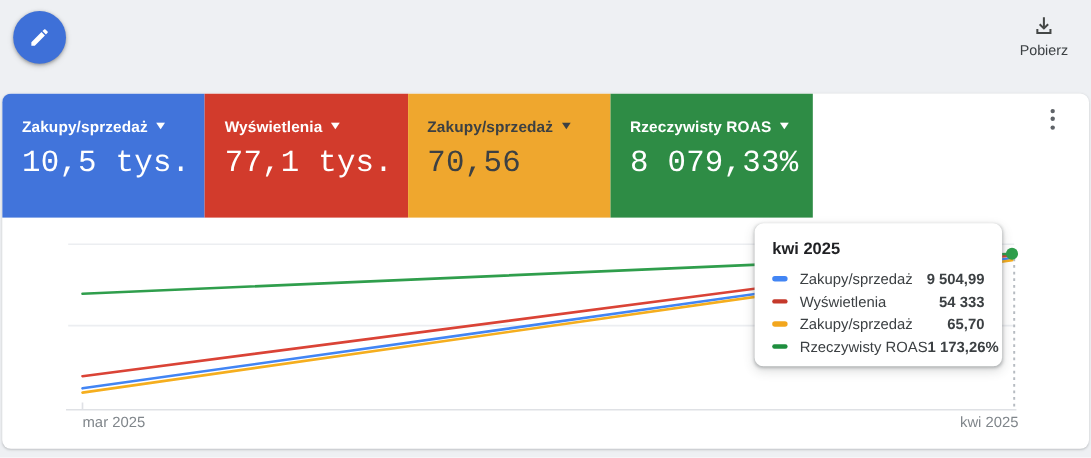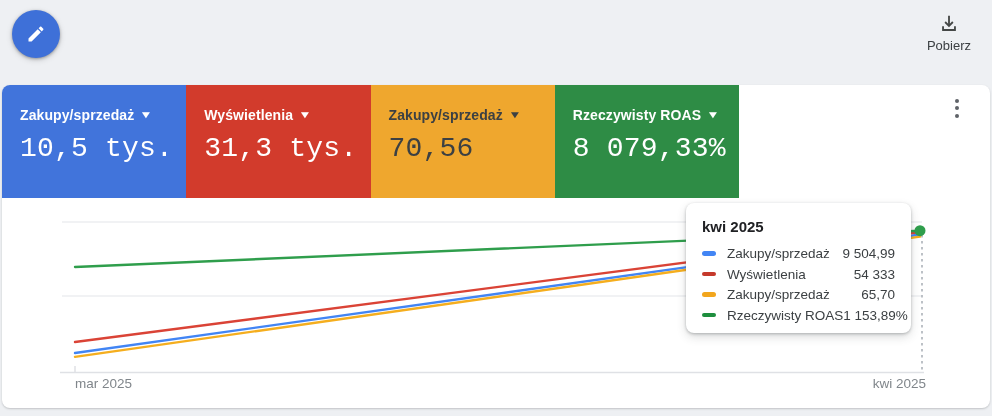--- a/index.html
+++ b/index.html
@@ -64,21 +64,21 @@
     position:absolute; left:684px; top:118px; width:225px; height:130px;
     background:#fff; border-radius:8px; padding:15px 16px 12px 16px;
     box-shadow:0 1px 3px rgba(60,64,67,.32), 0 4px 10px rgba(60,64,67,.18);
     z-index:5;
   }
   .tt-title { font-size:15px; font-weight:bold; color:#202124; }
   .tt-rows { margin-top:11px; display:flex; flex-direction:column; gap:5.5px; }
   .tt-row { display:flex; align-items:center; font-size:13.5px; color:#3c4043; line-height:15px; }
   .tt-swatch { width:14px; height:4.5px; border-radius:2.5px; margin-right:11px; flex:none; }
   .tt-label { white-space:nowrap; }
-  .tt-value { margin-left:auto; white-space:nowrap; text-align:left; }
+  .tt-value { margin-left:auto; white-space:nowrap; text-align:left;font-weight:bold; }
 </style>
 </head>
 <body>
 
 <div class="topbar">
   <button class="fab">
     <span style="display:flex;">
       <svg width="20" height="20" viewBox="0 0 24 24" fill="#ffffff">
         <path d="M3 17.25V21h3.75L17.81 9.94l-3.75-3.75L3 17.25zM20.71 7.04c.39-.39.39-1.02 0-1.41l-2.34-2.34c-.39-.39-1.02-.39-1.41 0l-1.83 1.83 3.75 3.75 1.83-1.83z"></path>
       </svg>
@@ -124,21 +124,21 @@
         <span class="score-label">Zakupy/sprzedaż</span>
         <span class="drop-arrow">▼</span>
       </div>
       <div class="score-value">10,5 tys.</div>
     </div>
     <div class="scorecard" style="background: rgb(210, 59, 44); color: rgb(255, 255, 255);">
       <div class="score-label-row">
         <span class="score-label">Wyświetlenia</span>
         <span class="drop-arrow">▼</span>
       </div>
-      <div class="score-value">31,3 tys.</div>
+      <div class="score-value">77,1 tys.</div>
     </div>
     <div class="scorecard" style="background: rgb(239, 167, 46); color: rgb(60, 64, 67);">
       <div class="score-label-row">
         <span class="score-label">Zakupy/sprzedaż</span>
         <span class="drop-arrow">▼</span>
       </div>
       <div class="score-value">70,56</div>
     </div>
     <div class="scorecard" style="background: rgb(46, 140, 69); color: rgb(255, 255, 255);">
       <div class="score-label-row">
@@ -169,18 +169,18 @@
         <span class="tt-value">54 333</span>
       </div>
       <div class="tt-row">
         <span class="tt-swatch" style="background: rgb(242, 166, 29);"></span>
         <span class="tt-label">Zakupy/sprzedaż</span>
         <span class="tt-value">65,70</span>
       </div>
       <div class="tt-row">
         <span class="tt-swatch" style="background: rgb(30, 142, 62);"></span>
         <span class="tt-label">Rzeczywisty ROAS</span>
-        <span class="tt-value">1 153,89%</span>
+        <span class="tt-value">1 173,26%</span>
       </div>
     </div>
   </div>
 
 </div>
 
 </body></html>

